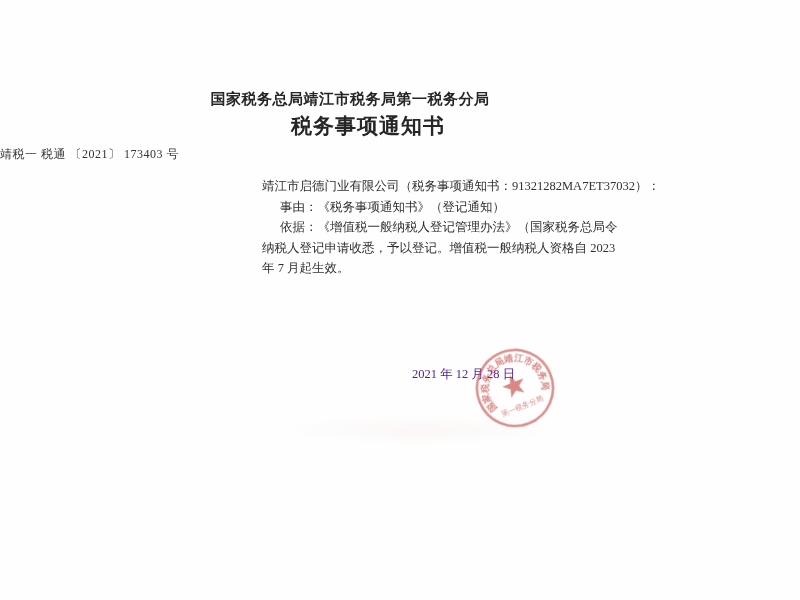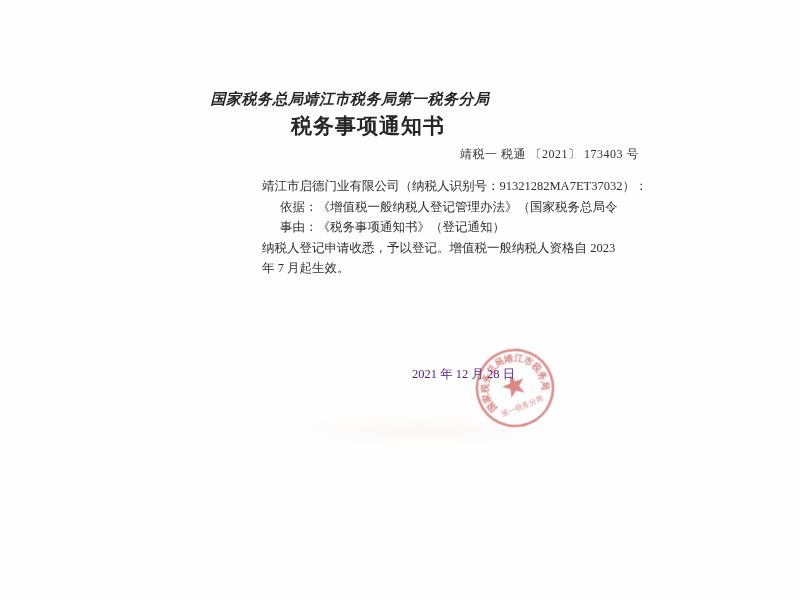--- a/index.html
+++ b/index.html
@@ -28,40 +28,39 @@
     position: absolute;
     left: 0;
     top: 90px;
     width: 700px;
     text-align: center;
     font-family: "Liberation Sans", sans-serif;
     font-weight: bold;
     font-size: 15px;
     letter-spacing: 0.5px;
     color: #262626;
-    font-style: italic;
   }
   .hdr-title {
     position: absolute;
     left: 0;
     top: 112px;
     width: 736px;
     text-align: center;
     font-family: "Liberation Sans", sans-serif;
     font-weight: bold;
     font-size: 21px;
     letter-spacing: 1px;
     color: #262626;
   }
   .hdr-docnum {
     position: absolute;
     left: 0;
     top: 146px;
     width: 639px;
-    text-align: right;
+    text-align: left;
     font-size: 12px;
     letter-spacing: 0.5px;
     color: #333;
   }
   .body-text {
     position: absolute;
     left: 262px;
     top: 176px;
     width: 292px;
     font-size: 12.5px;
@@ -104,23 +103,23 @@
 
   <div class="scan-noise"></div>
 
   <div class="hdr-bureau">国家税务总局靖江市税务局第一税务分局</div>
 
   <div class="hdr-title">税务事项通知书</div>
 
   <div class="hdr-docnum">靖税一 税通 〔2021〕 173403 号</div>
 
   <div class="body-text">
-    <div class="body-line">靖江市启德门业有限公司（纳税人识别号：91321282MA7ET37032）：</div>
+    <div class="body-line">靖江市启德门业有限公司（税务事项通知书：91321282MA7ET37032）：</div>
+    <div class="body-line indent">事由：《税务事项通知书》（登记通知）</div>
     <div class="body-line indent">依据：《增值税一般纳税人登记管理办法》（国家税务总局令</div>
-    <div class="body-line indent">事由：《税务事项通知书》（登记通知）</div>
     <div class="body-line">纳税人登记申请收悉，予以登记。增值税一般纳税人资格自 2023</div>
     <div class="body-line">年 7 月起生效。</div>
   </div>
 
   <div class="doc-date">2021 年 12 月 28 日</div>
 
   <div class="seal">
     <svg viewBox="0 0 124 124" xmlns="http://www.w3.org/2000/svg">
       <defs>
         <path id="sealArc" d="M 38.6 75.5 A 27 27 0 1 1 85.4 75.5" fill="none"></path>

